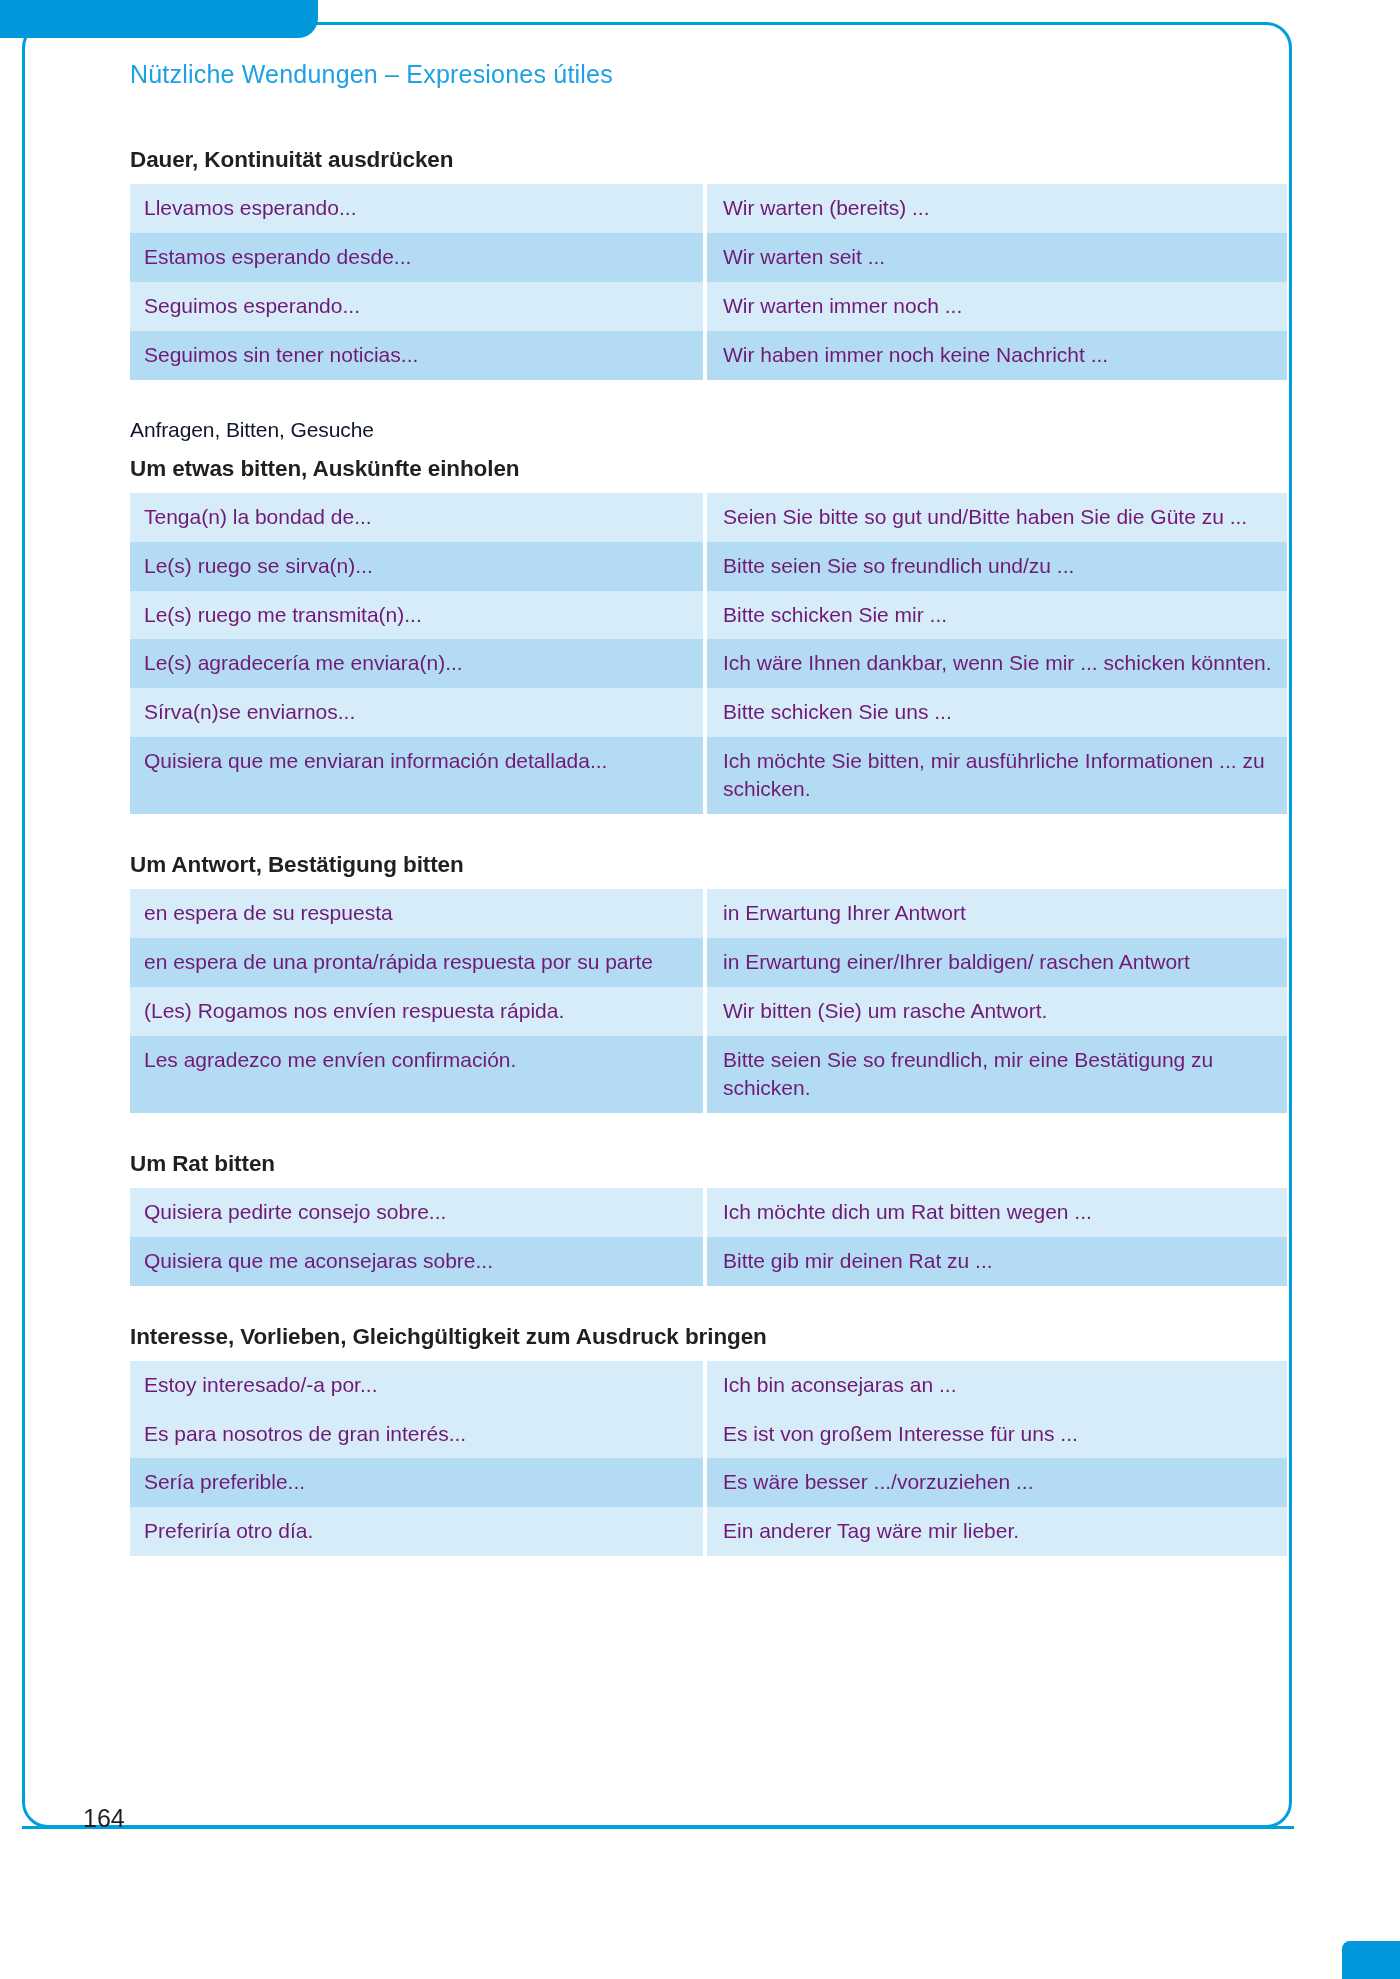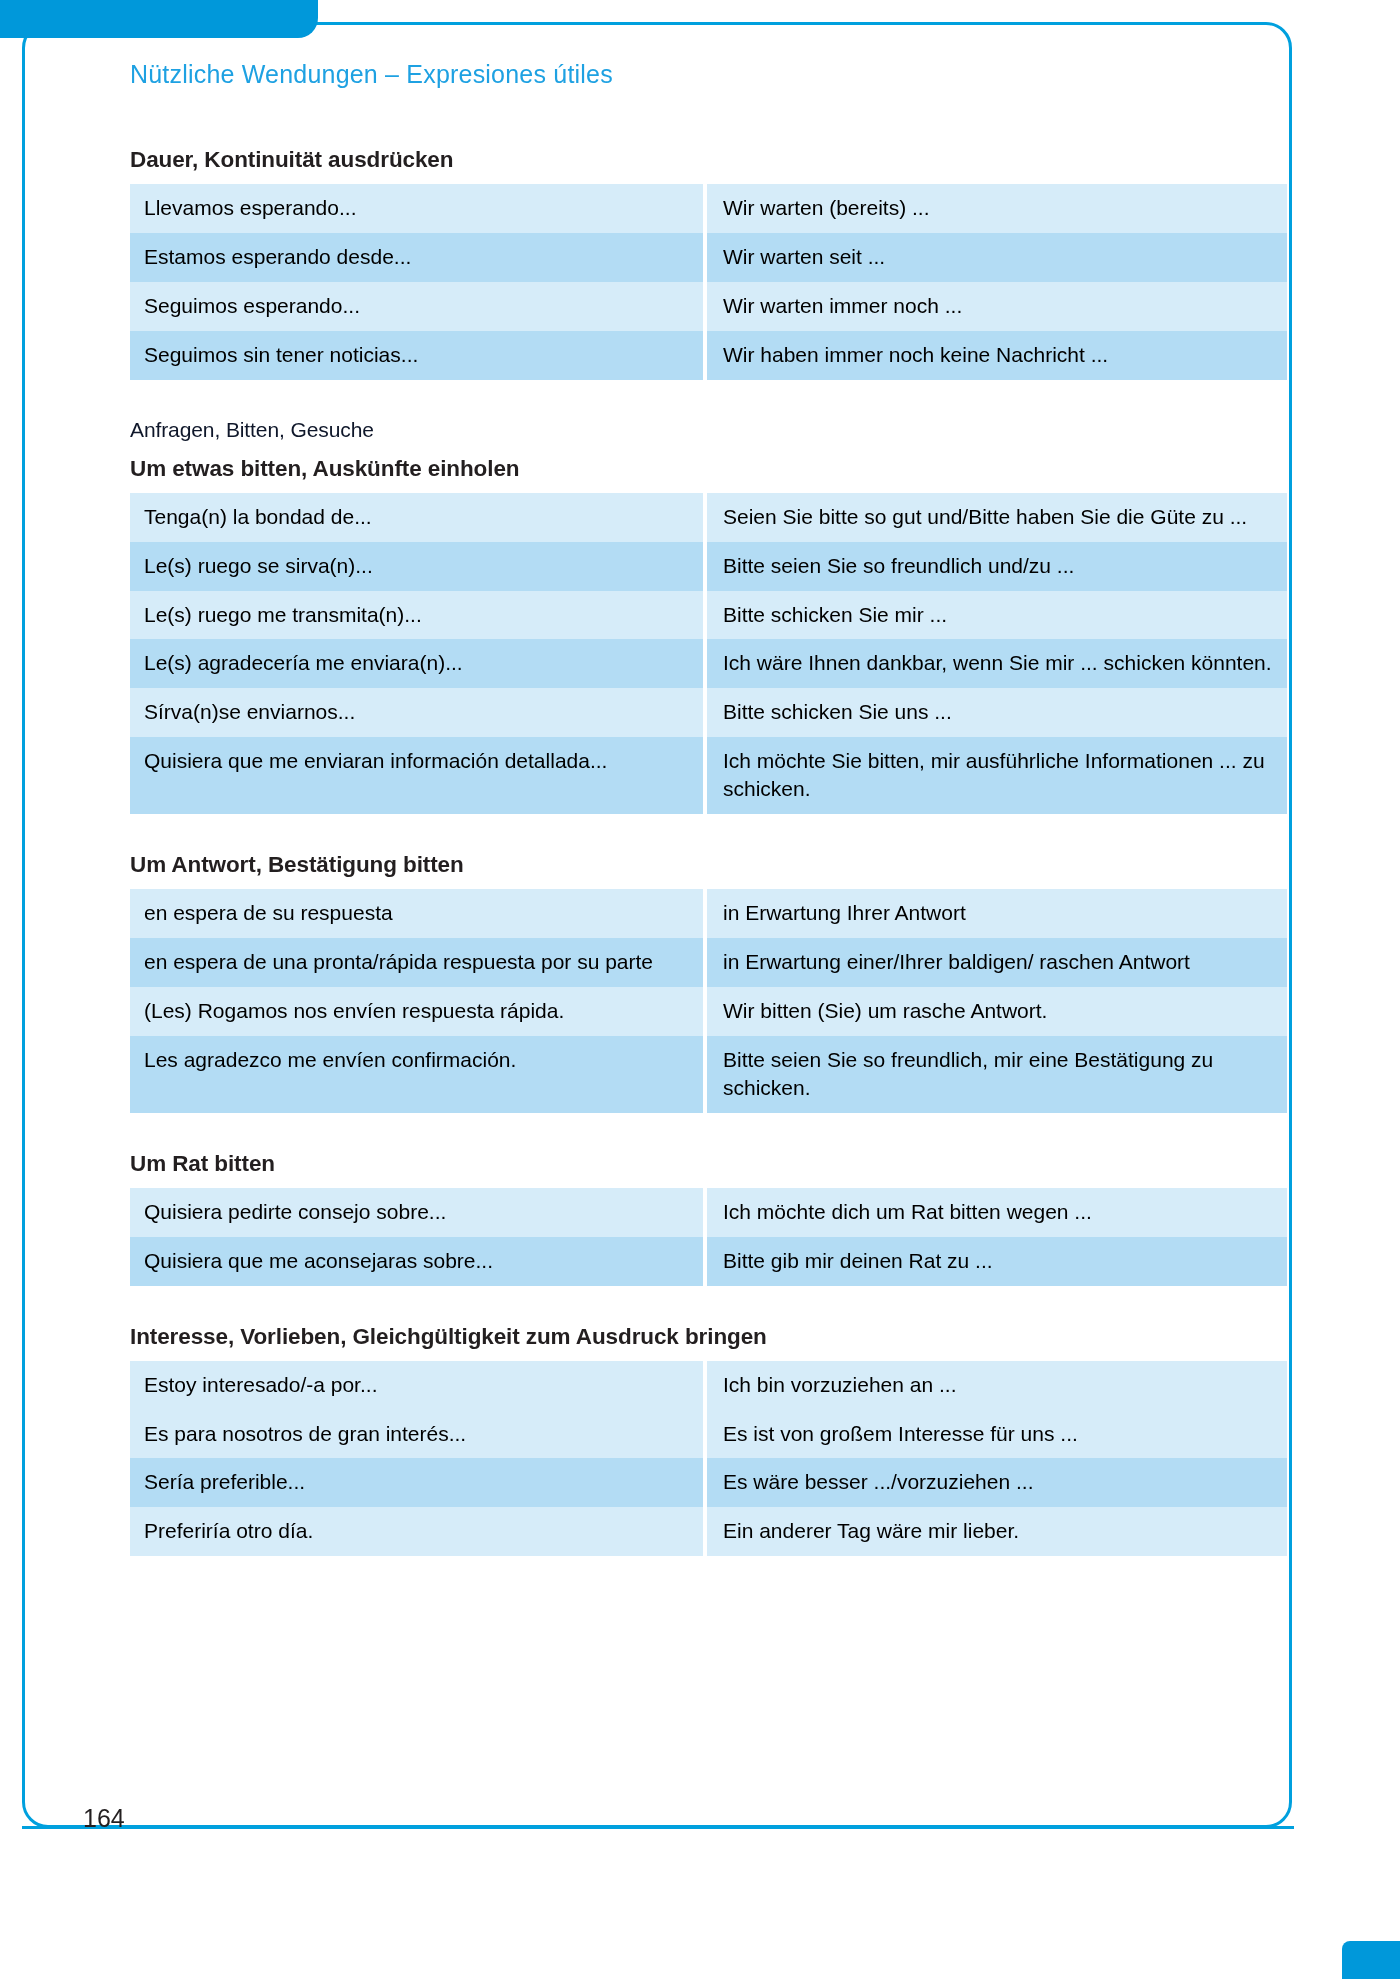--- a/index.html
+++ b/index.html
@@ -91,21 +91,21 @@
   .phrase-table {
     width: 1095px;
     border-collapse: collapse;
     table-layout: fixed;
     margin: 0 0 38px 0;
   }
   .phrase-table td {
     vertical-align: top;
     font-size: 21px;
     line-height: 1.33;
-    color: #000000;
+    color: #701a75;
     padding: 10px 14px 11px 14px;
     border-right: 4px solid #ffffff;
   }
   .phrase-table td.de {
     border-right: none;
     padding-left: 16px;
   }
   .phrase-table tr.odd td { background: #d6ecf9; }
   .phrase-table tr.even td { background: #b3dcf4; }
 
@@ -218,21 +218,21 @@
             <td class="col-es es">Quisiera que me aconsejaras sobre...</td>
             <td class="col-de de">Bitte gib mir deinen Rat zu ...</td>
           </tr>
         </tbody>
       </table>
       <div class="sub-title">Interesse, Vorlieben, Gleichgültigkeit zum Ausdruck bringen</div>
       <table class="phrase-table">
         <tbody>
           <tr class="odd">
             <td class="col-es es">Estoy interesado/-a por...</td>
-            <td class="col-de de">Ich bin vorzuziehen an ...</td>
+            <td class="col-de de">Ich bin aconsejaras an ...</td>
           </tr>
           <tr class="odd">
             <td class="col-es es">Es para nosotros de gran interés...</td>
             <td class="col-de de">Es ist von großem Interesse für uns ...</td>
           </tr>
           <tr class="even">
             <td class="col-es es">Sería preferible...</td>
             <td class="col-de de">Es wäre besser .../vorzuziehen ...</td>
           </tr>
           <tr class="odd">

